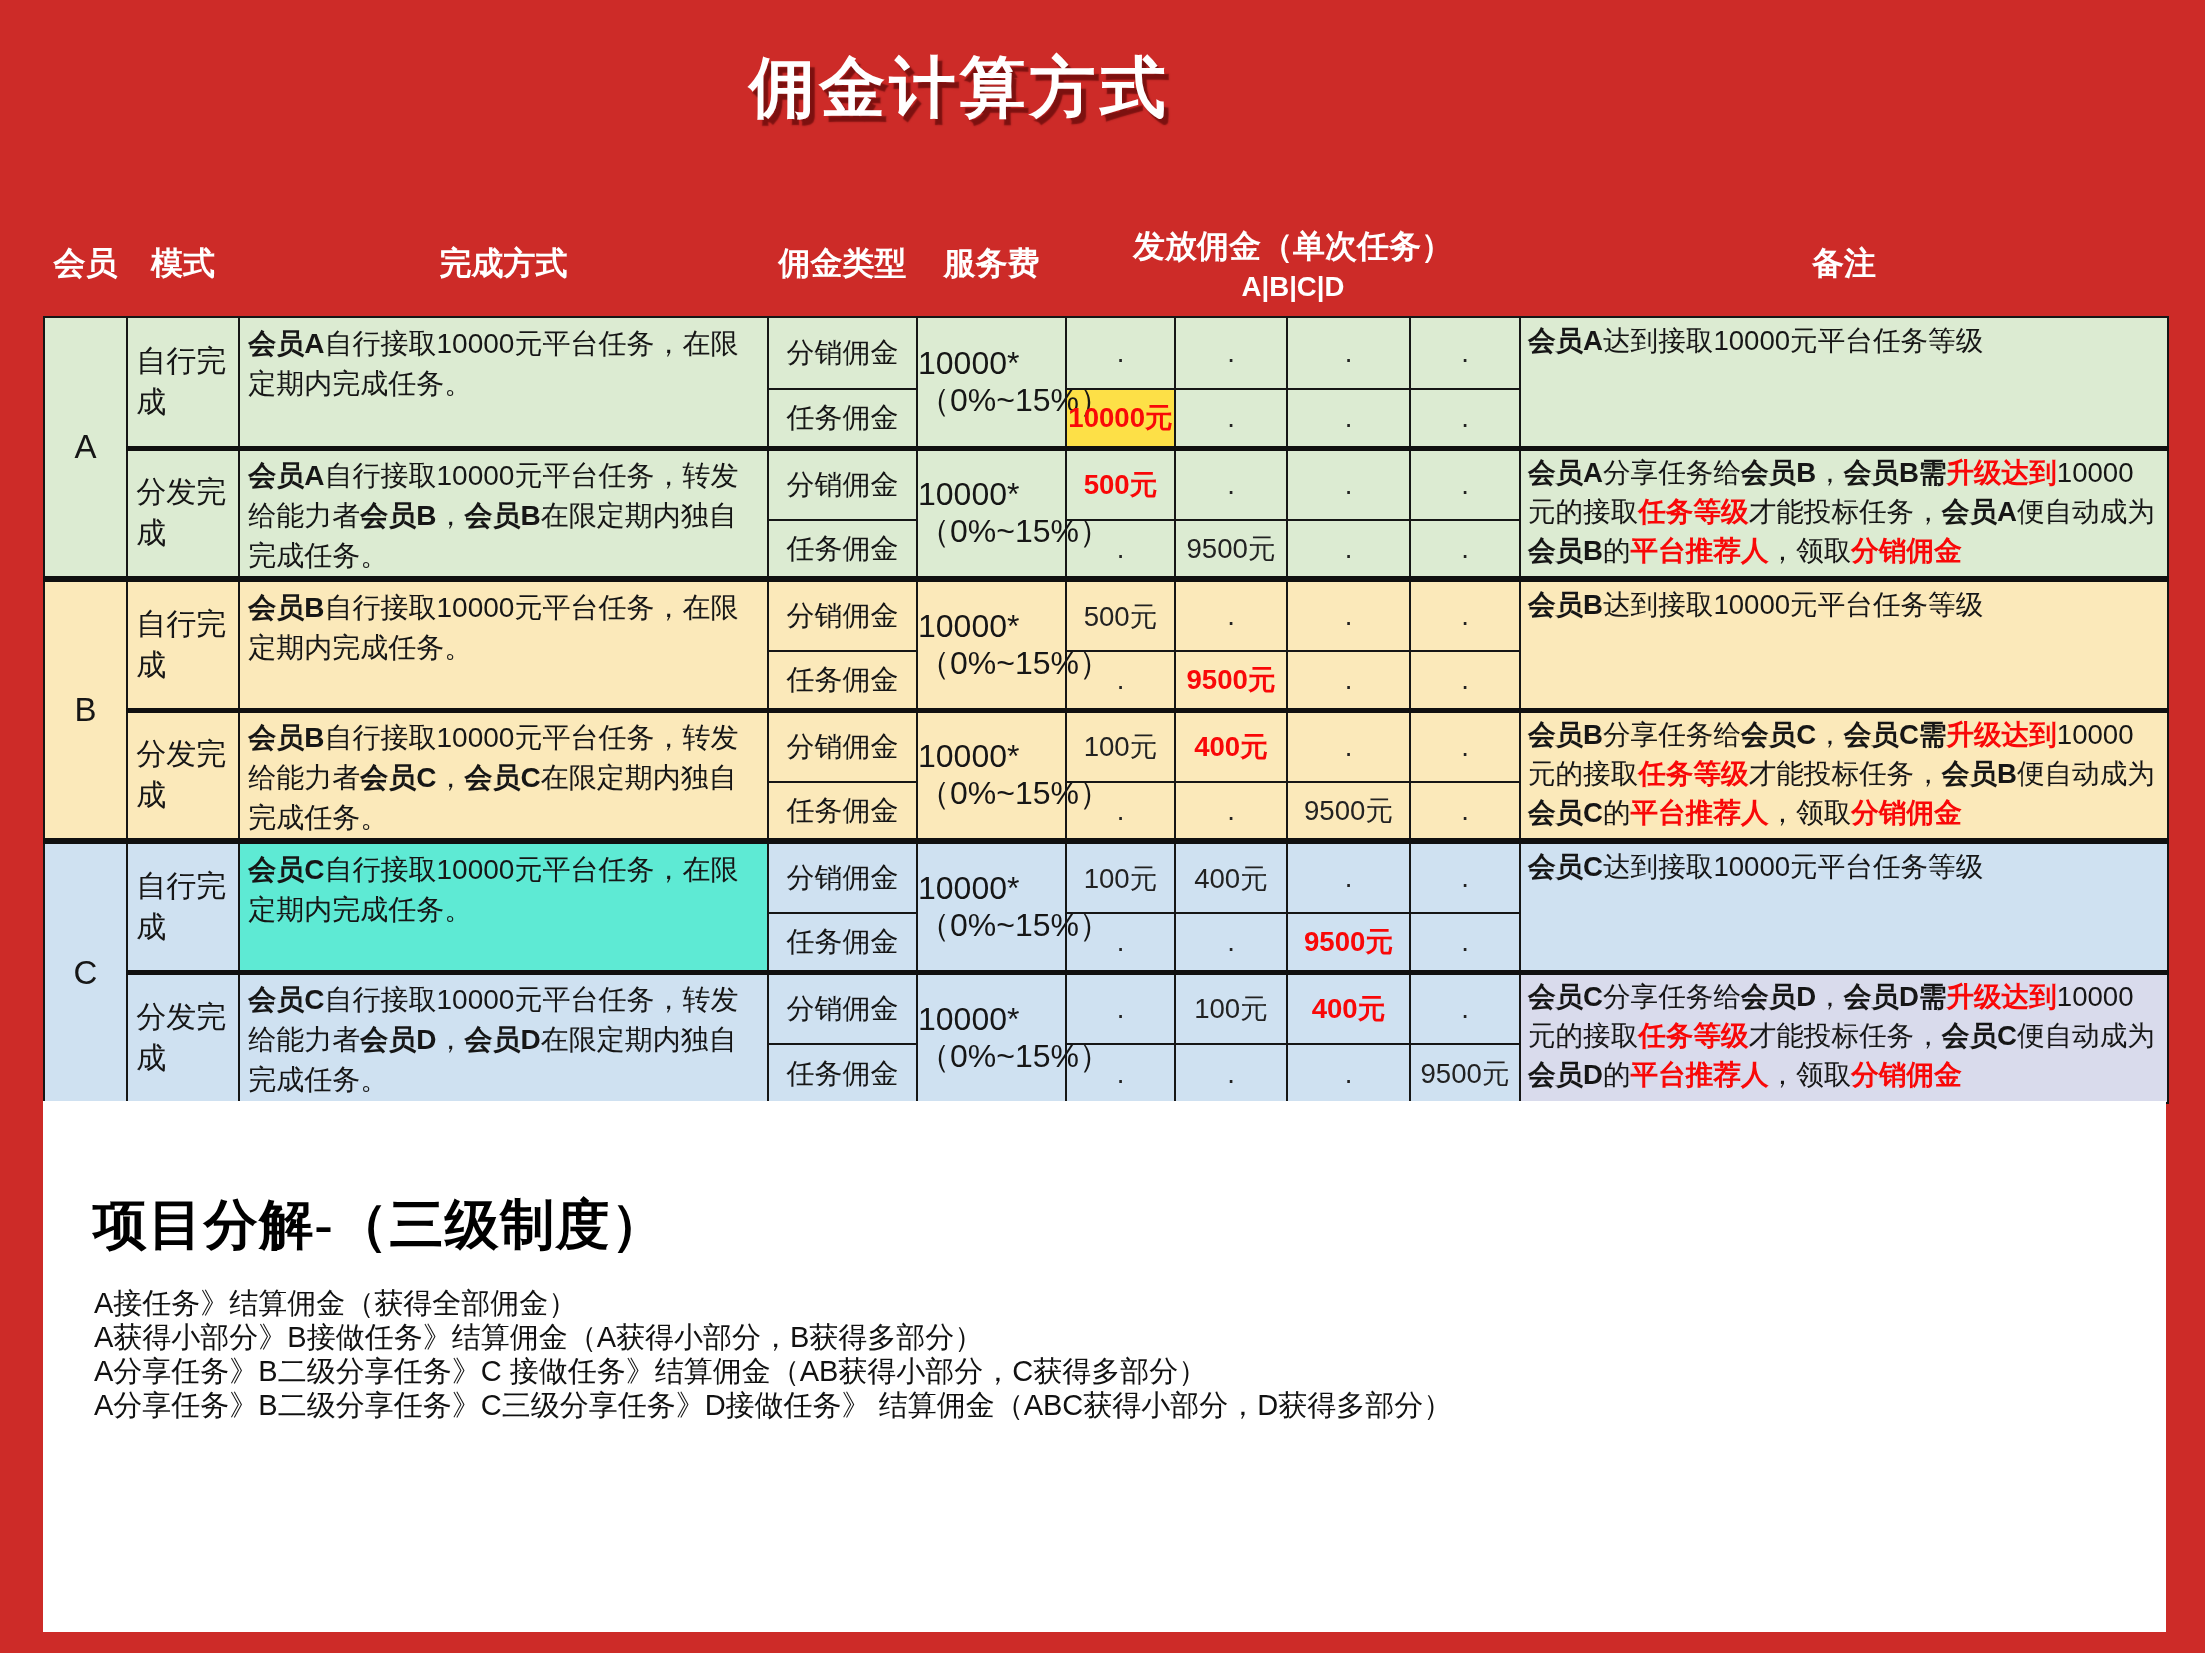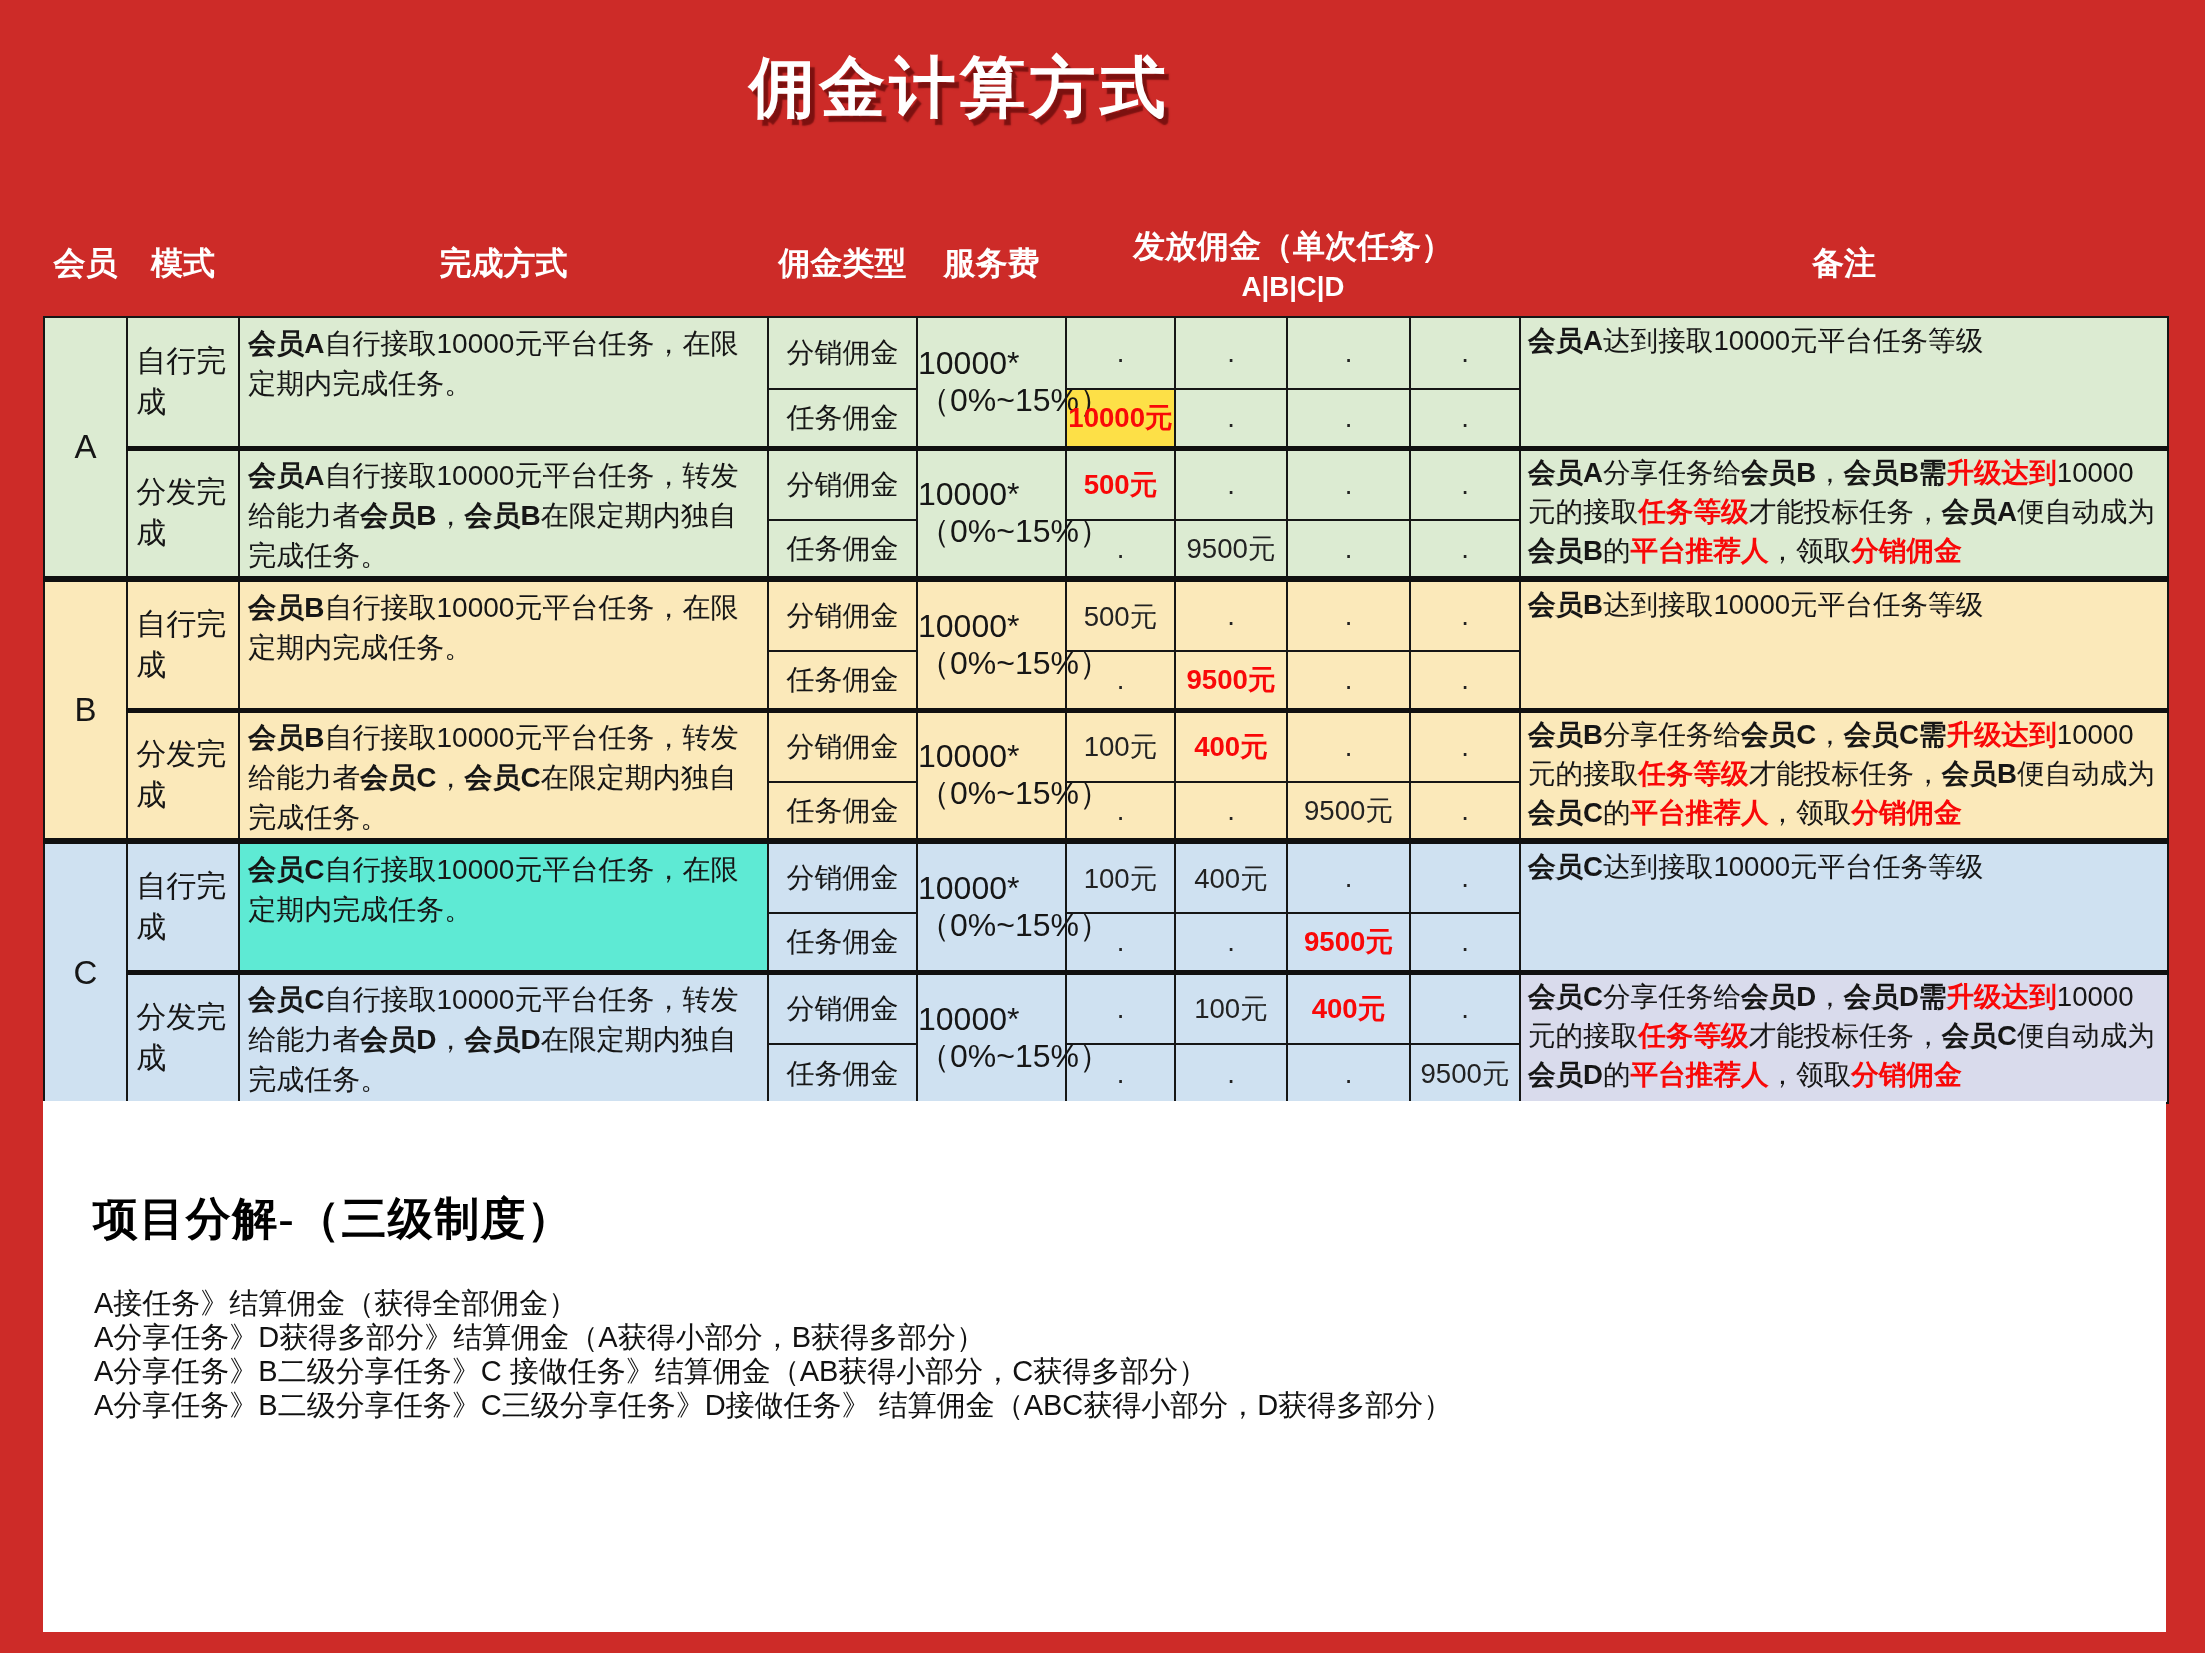--- a/index.html
+++ b/index.html
@@ -38,21 +38,21 @@
   td.remark{font-size:27.6px;line-height:39px;text-align:left;vertical-align:top;padding:2.8px 8.3px 0 6.9px;}
   span.b{font-weight:bold;}
   span.r{color:var(--hl,#f90808);font-weight:bold;}
   .panel{
     position:absolute;left:43px;top:1101px;width:2123px;height:531px;
     background:#ffffff;
   }
   .bd-heading{
     position:absolute;left:50px;top:88px;
     font-family:"Liberation Serif","DejaVu Serif",serif;
-    font-size:45px;font-weight:bold;color:#000000;letter-spacing:1.4px;
+    font-size:54px;font-weight:bold;color:#000000;letter-spacing:1.4px;
   }
   .bd-lines{position:absolute;left:51px;top:185px;}
   .bd-line{font-size:29px;line-height:34px;color:#111111;}
 </style>
 </head>
 <body>
 
 <div class="title">佣金计算方式</div>
 
 <div class="tablewrap">
@@ -214,18 +214,18 @@
           <td class="val" style="background: rgb(207, 225, 241);">9500元</td>
         </tr>
       </tbody>
   </table>
 </div>
 
 <div class="panel">
   <div class="bd-heading">项目分解-（三级制度）</div>
   <div class="bd-lines">
     <div class="bd-line">A接任务》结算佣金（获得全部佣金）</div>
-    <div class="bd-line">A分享任务》D获得多部分》结算佣金（A获得小部分，B获得多部分）</div>
+    <div class="bd-line">A获得小部分》B接做任务》结算佣金（A获得小部分，B获得多部分）</div>
     <div class="bd-line">A分享任务》B二级分享任务》C 接做任务》结算佣金（AB获得小部分，C获得多部分）</div>
     <div class="bd-line">A分享任务》B二级分享任务》C三级分享任务》D接做任务》 结算佣金（ABC获得小部分，D获得多部分）</div>
   </div>
 </div>
 
 
 </body></html>

